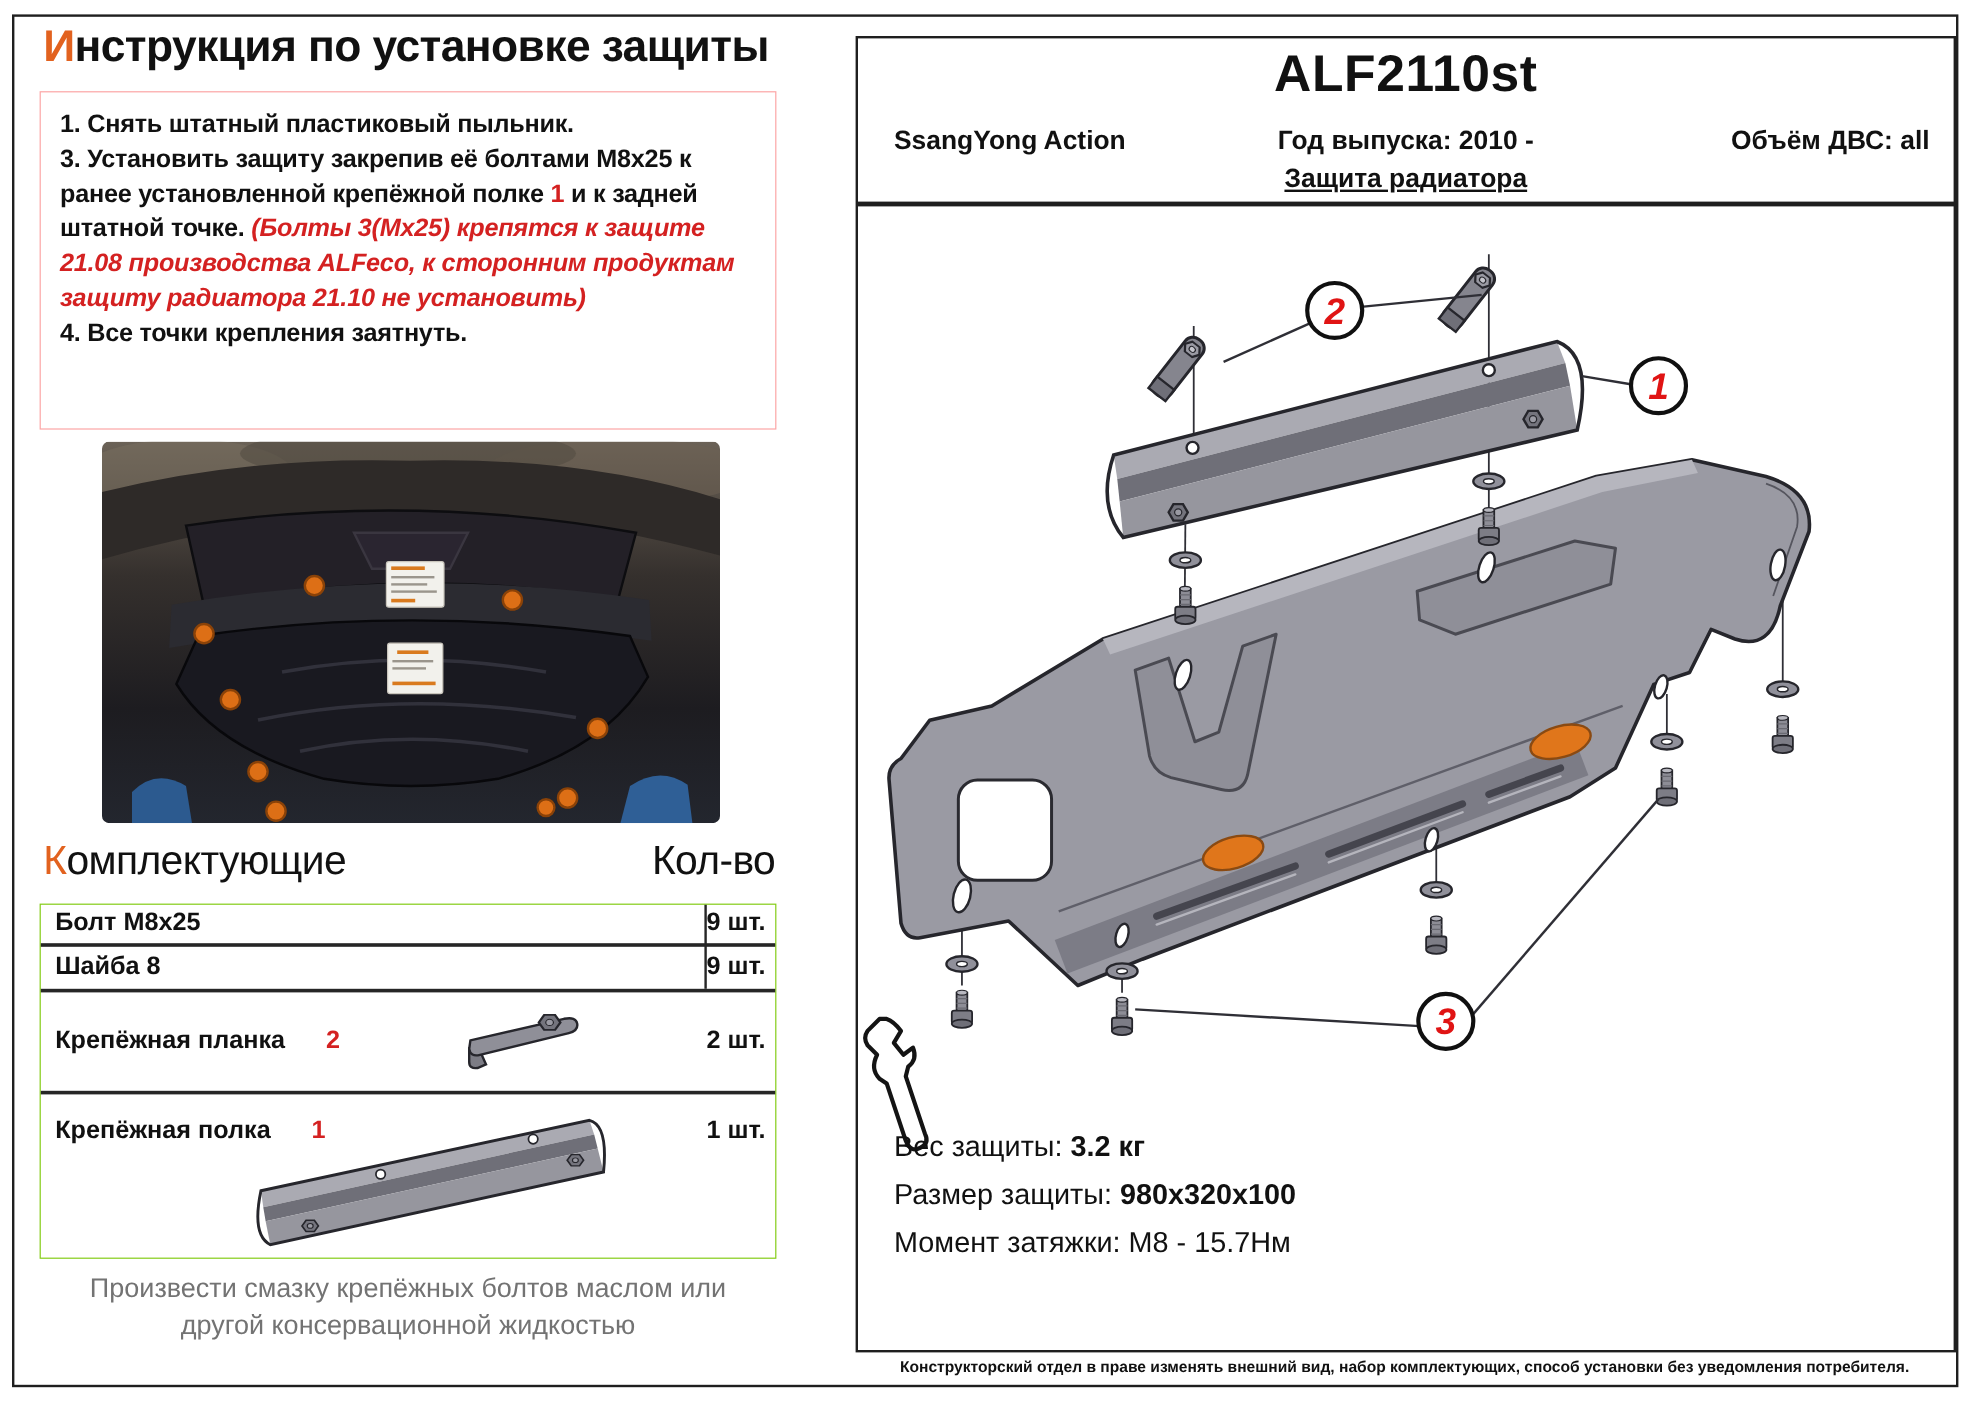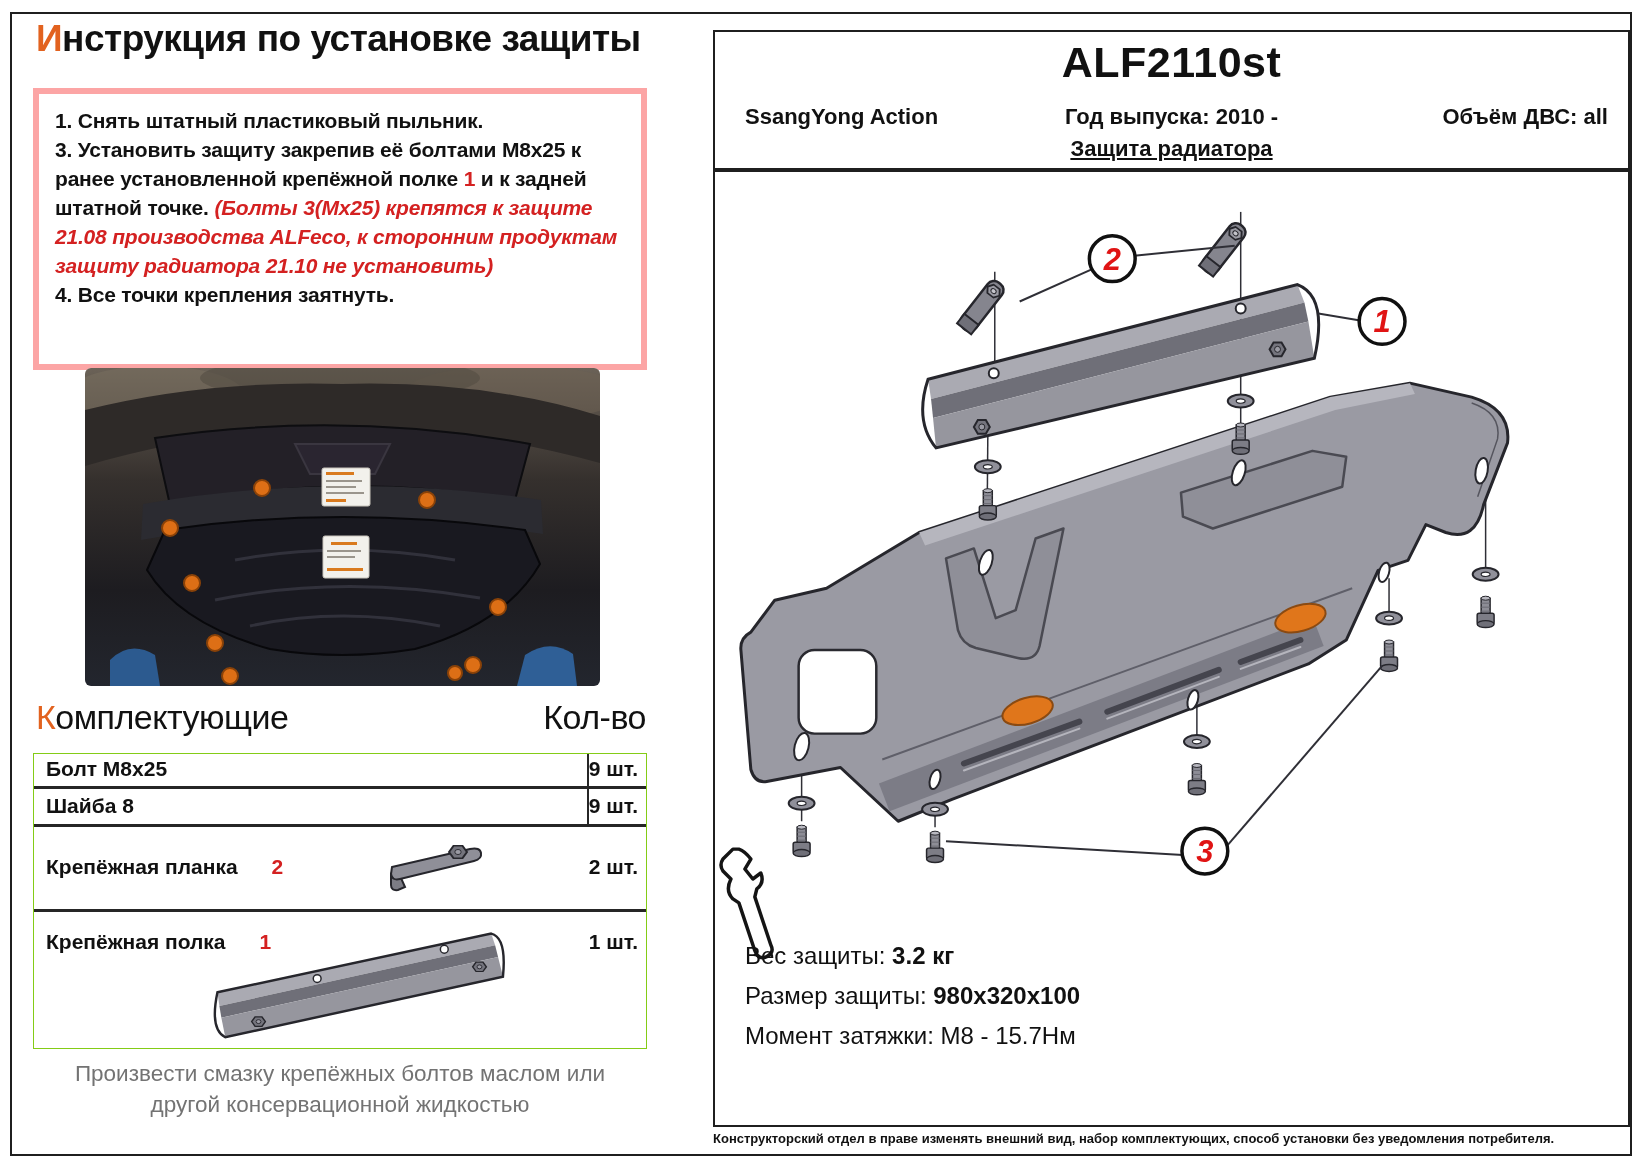--- a/index.html
+++ b/index.html
@@ -4,21 +4,21 @@
 <style>
   html,body{margin:0;padding:0;background:#ffffff;}
   .page{position:relative;width:1642px;height:1168px;background:#fff;overflow:hidden;
         font-family:"Liberation Sans", sans-serif;color:#111;}
   .abs{position:absolute;}
   .page-frame{left:10px;top:12px;width:1618px;height:1140px;border:2px solid #1f1f1f;}
 
   
   .doc-title{left:36px;top:18px;width:612px;font-size:37px;font-weight:bold;letter-spacing:-0.5px;white-space:nowrap;}
   .lead-orange{color:#E2621F;}
-  .instr-box{left:33px;top:88px;width:614px;height:282px;border:6px solid #fca5a5;box-sizing:border-box;
+  .instr-box{left:33px;top:76px;width:614px;height:282px;border:1px solid #fca5a5;box-sizing:border-box;
              padding:12px 16px 0 16px;}
   .instr-box p{margin:0;font-size:21px;line-height:29px;font-weight:bold;letter-spacing:-0.2px;}
   .rednum{color:#D42121;}
   .redital{color:#D42121;font-style:italic;}
 
   .photo-wrap{left:85px;top:368px;width:515px;height:318px;border-radius:6px;overflow:hidden;
               box-shadow:inset 0 0 26px 14px rgba(255,255,255,0.85);}
   .photo-wrap svg{display:block;}
 
   .comp-head{left:36px;top:698px;width:610px;display:flex;justify-content:space-between;
@@ -43,21 +43,21 @@
   .hdr-product{position:absolute;left:0;top:104px;width:100%;text-align:center;font-size:22px;font-weight:bold;
                text-decoration:underline;}
 
   .diagram-box{left:713px;top:170px;width:917px;height:957px;border:2px solid #1f1f1f;box-sizing:border-box;}
   .diagram-box svg{position:absolute;left:0;top:0;width:100%;height:100%;}
 
   .specs{left:745px;top:936px;font-size:24px;line-height:40px;}
   .specs .val-b{font-weight:bold;}
   .specs .val-r{font-weight:normal;}
 
-  .disclaimer{left:713px;top:1131px;width:915px;text-align:left;font-size:13px;font-weight:bold;color:#111;}
+  .disclaimer{left:713px;top:1131px;width:915px;text-align:center;font-size:13px;font-weight:bold;color:#111;}
 
   svg text.callout-num{font-family:"Liberation Sans", sans-serif;font-size:31px;font-weight:bold;
                        font-style:italic;fill:#E01414;text-anchor:middle;}
 </style>
 </head>
 <body>
 
 <div class="page">
   <div class="abs page-frame"></div>
 

